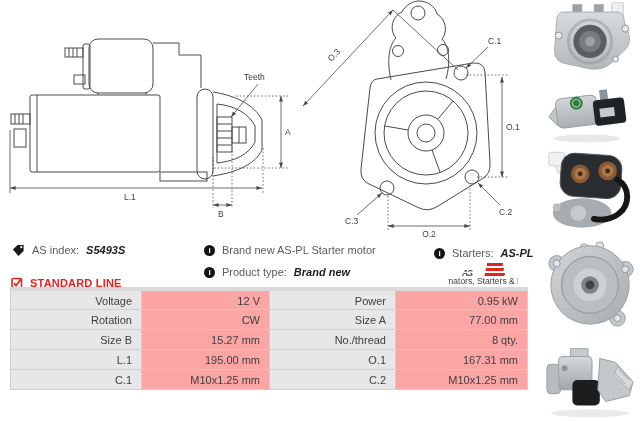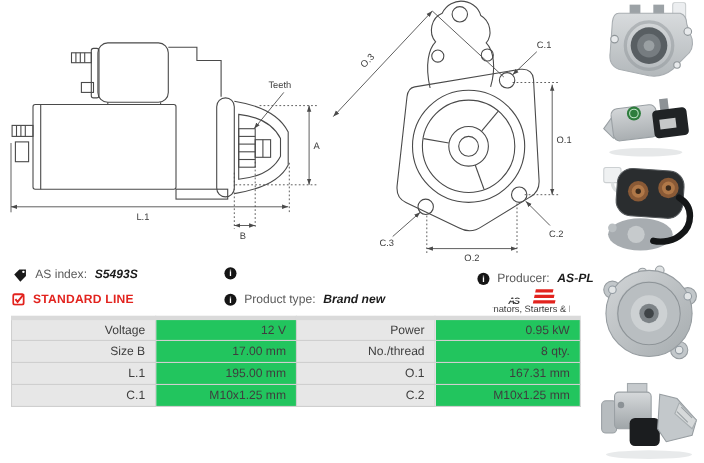--- a/index.html
+++ b/index.html
@@ -28,21 +28,21 @@
     font-size:11px;color:#3e3e3e;
     border-top:4px solid #dadada;
   }
   table.spec td{
     border:1px solid #cfcfcf;text-align:right;
     padding:4px 9px 2px 4px;vertical-align:top;line-height:12px;
     overflow:hidden;
     margin-top:41px;
   }
   td.lbl{background:#e7e7e7;}
-  td.val{background:#22c55e;}
+  td.val{background:#fca5a5;}
   tr.r{height:20px;}
   tr.tall{height:26px;}
   
   svg text{font-family:"Liberation Sans",sans-serif;fill:#3d3d3d;font-size:8.5px;}
   .photo{position:absolute;left:543px;width:95px;}
 </style>
 </head>
 <body>
 
 <svg class="abs" style="left:0;top:0" width="300" height="240" viewBox="0 0 300 240">
@@ -257,29 +257,30 @@
   <svg width="13" height="13" viewBox="0 0 14 14">
     <path d="M1,6 L6,1 L12.5,1 L12.5,7.5 L7,13 Z" fill="#1a1a1a"></path>
     <circle cx="10" cy="3.4" r="1.2" fill="#ffffff"></circle>
   </svg>
   <span>AS index:</span>
   <span class="b">S5493S</span>
 </div>
 
 <div class="info-item" style="left:204px;top:243px">
   <span class="icon-info">i</span>
+  <span>Brand new AS-PL Starter motor</span>
 </div>
 
 <div class="info-item" style="left:434px;top:246px">
   <span class="icon-info">i</span>
-  <span>Producer:</span>
+  <span>Starters:</span>
   <span class="b">AS-PL</span>
 </div>
 
-<div class="info-item" style="left:11px;top:265px">
+<div class="info-item" style="left:11px;top:276px">
   <svg width="12" height="12" viewBox="0 0 12 12">
     <rect x="1" y="1.5" width="9.5" height="9.5" rx="1.5" fill="#ffffff" stroke="#e2231e" stroke-width="1.6"></rect>
     <polyline points="3,6 5,8.5 10.5,1.5" fill="none" stroke="#e2231e" stroke-width="1.8"></polyline>
   </svg>
   <span class="red-b">STANDARD LINE</span>
 </div>
 
 <div class="info-item" style="left:204px;top:265px">
   <span class="icon-info">i</span>
   <span>Product type:</span>
@@ -306,22 +307,28 @@
       <col style="width:132px">
     </colgroup>
   <tbody>
       <tr class="r">
     <td class="lbl">Voltage</td>
     <td class="val">12 V</td>
     <td class="lbl">Power</td>
     <td class="val">0.95 kW</td>
   </tr>
   <tr class="r">
+    <td class="lbl">Rotation</td>
+    <td class="val">CW</td>
+    <td class="lbl">Size A</td>
+    <td class="val">77.00 mm</td>
+  </tr>
+  <tr class="r">
     <td class="lbl">Size B</td>
-    <td class="val">17.00 mm</td>
+    <td class="val">15.27 mm</td>
     <td class="lbl">No./thread</td>
     <td class="val">8 qty.</td>
   </tr>
   <tr class="r">
     <td class="lbl">L.1</td>
     <td class="val">195.00 mm</td>
     <td class="lbl">O.1</td>
     <td class="val">167.31 mm</td>
   </tr>
   <tr class="r">

